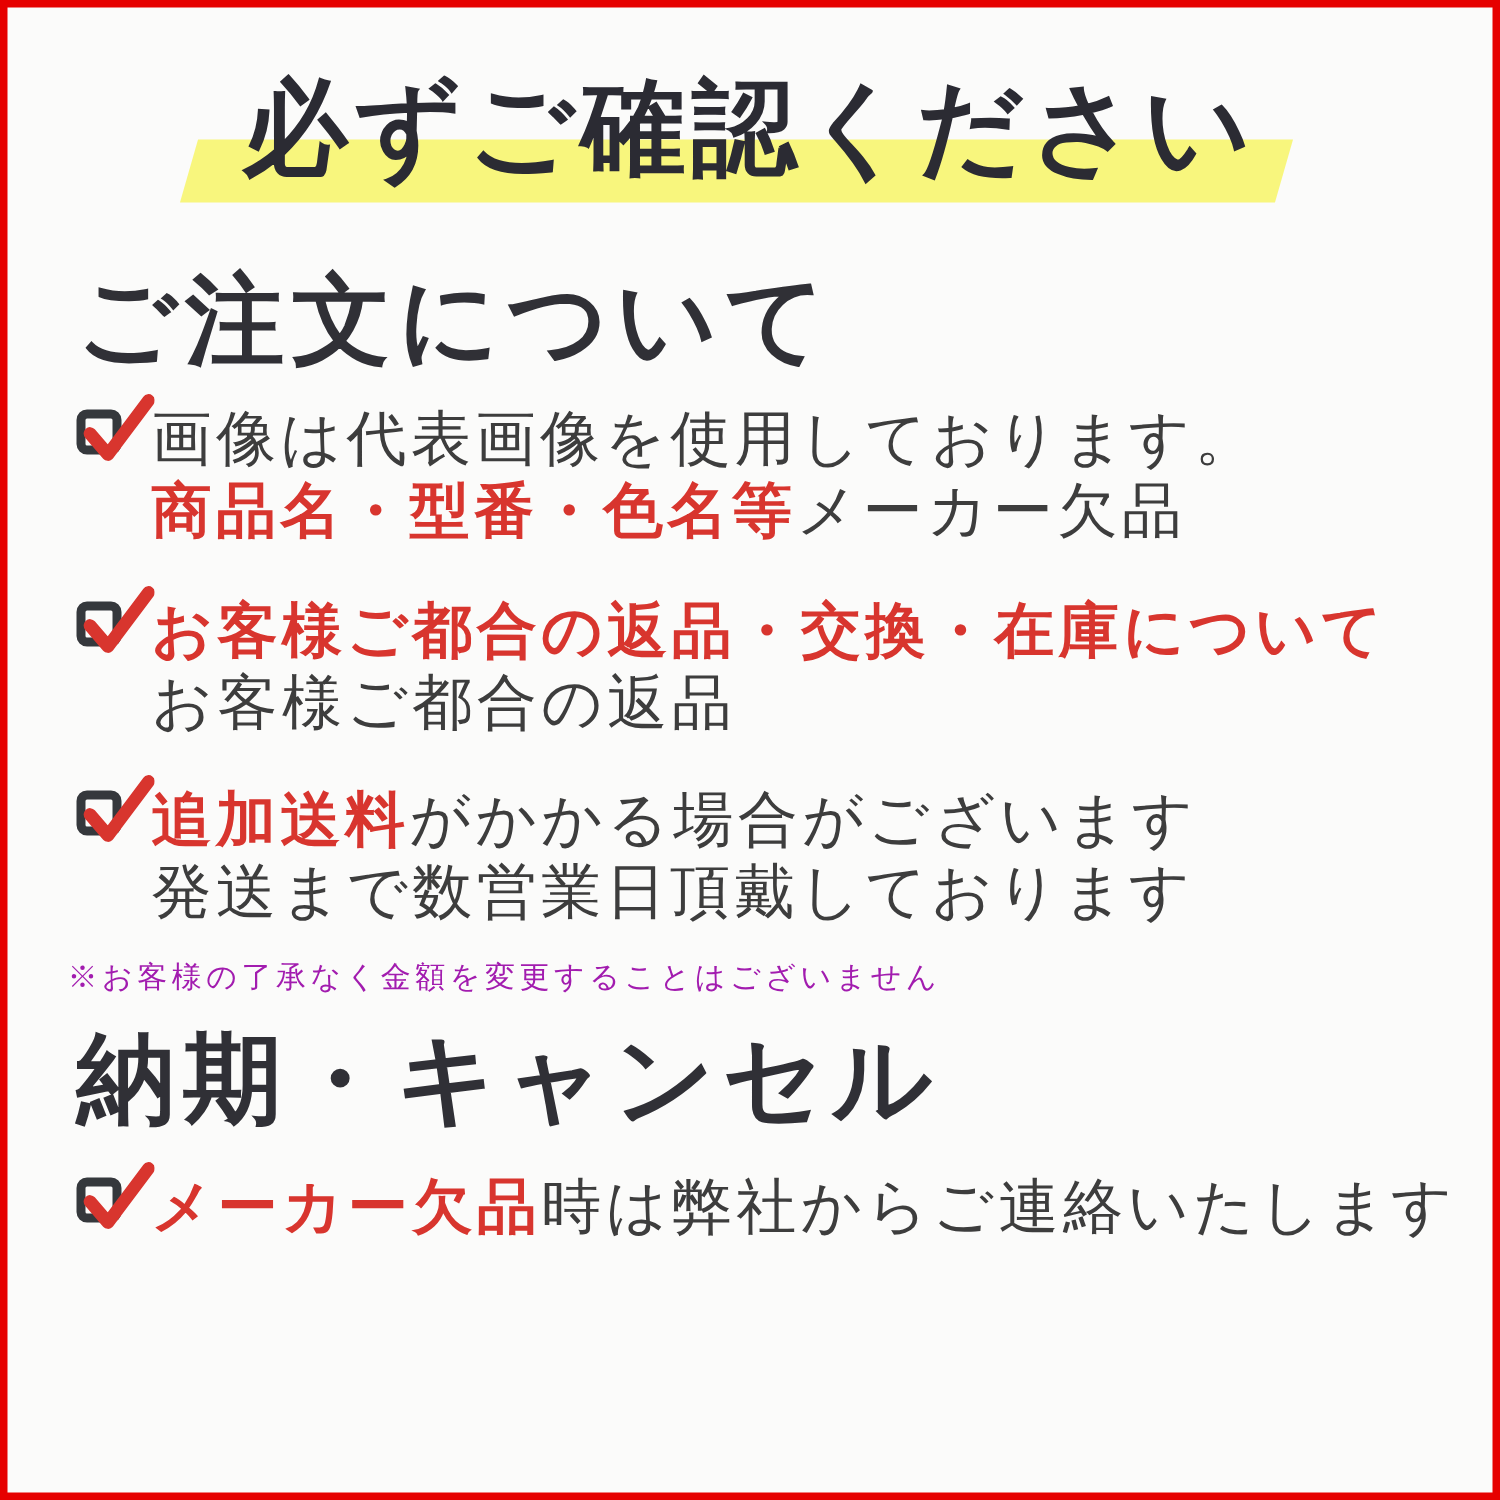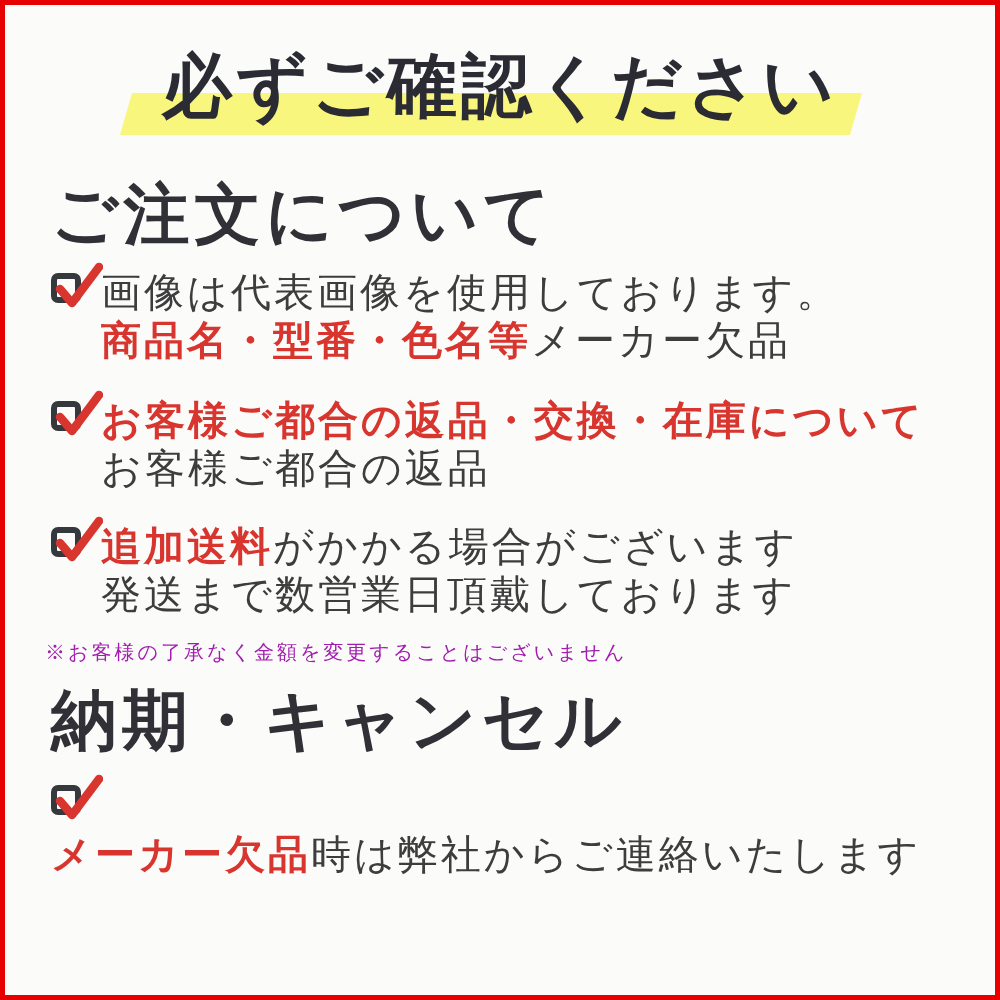--- a/index.html
+++ b/index.html
@@ -55,21 +55,21 @@
   .item {
     display: flex;
     align-items: flex-start;
     gap: 6px;
     padding-left: 46px;
   }
   .mt-item1 { margin-top: 24px; }
   .mt-item2 { margin-top: 32px; }
   .mt-item3 { margin-top: 30px; justify-content: flex-end; }
   .mt-item4 { margin-top: 20px; }
-  .mt-item5 { margin-top: 30px; flex-direction: column; }
+  .mt-item5 { margin-top: 30px; }
 
   .checkbox { position: relative; width: 44px; height: 48px; flex: 0 0 44px; }
   .checkbox .box {
     position: absolute;
     left: 0; top: 4px;
     width: 30px; height: 30px;
     border: 6px solid #35383c;
     border-radius: 7px;
     background: transparent;
   }

